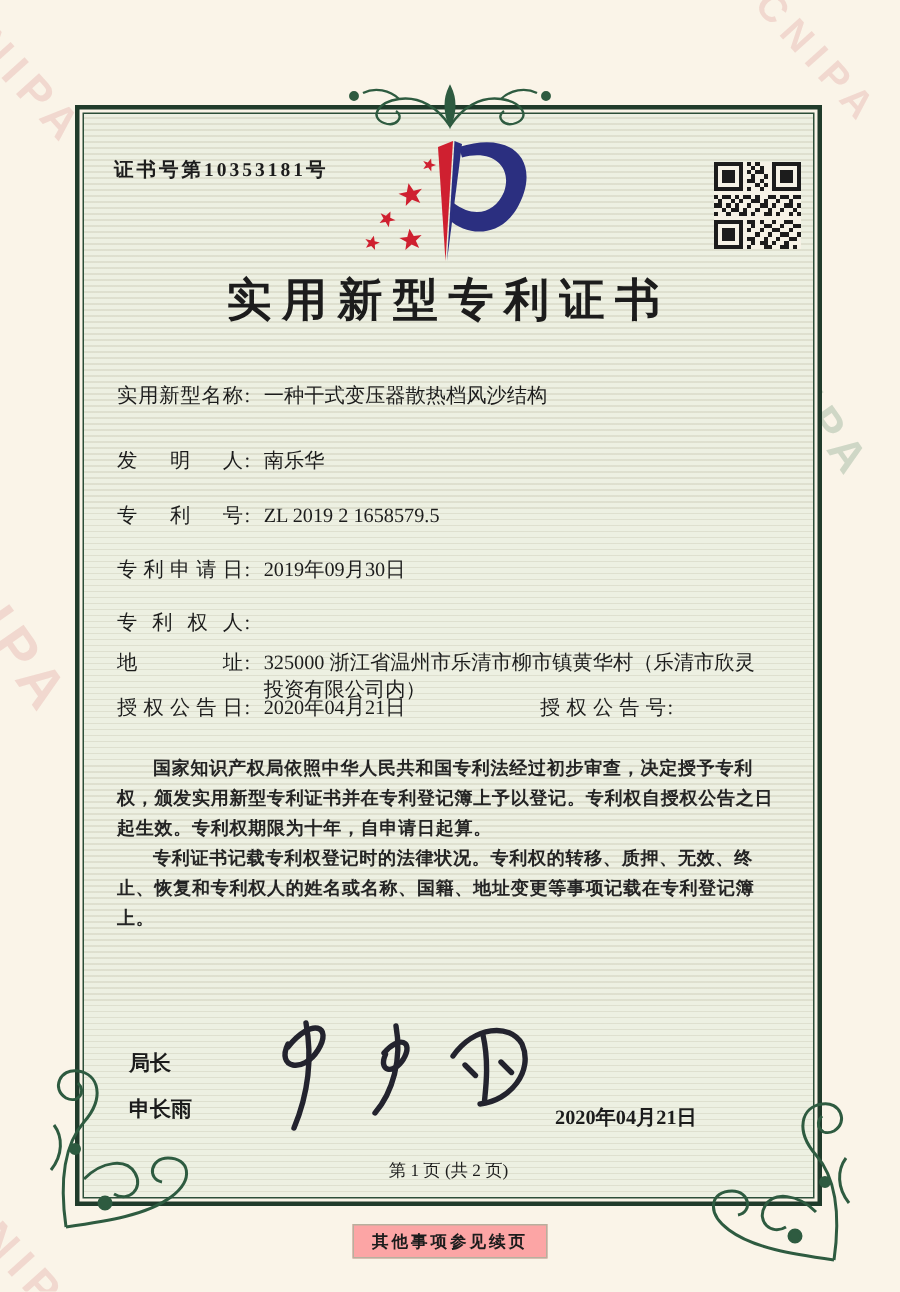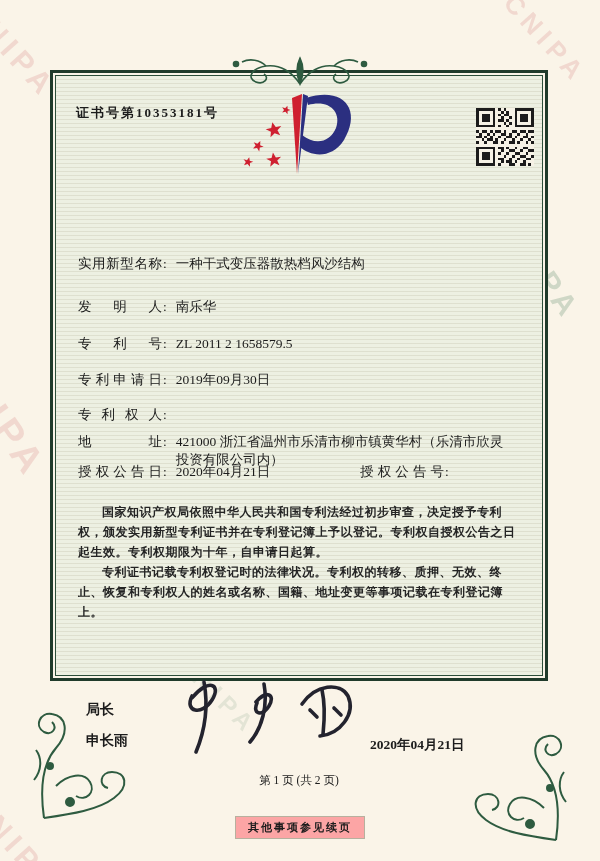--- a/index.html
+++ b/index.html
@@ -16,21 +16,21 @@
   .wm{
     position:absolute;font-family:"Liberation Sans",sans-serif;
     font-weight:bold;letter-spacing:6px;pointer-events:none;z-index:1;
     transform-origin:left top;white-space:nowrap;
   }
   .wm-pink{color:rgba(208,120,120,.22);}
   .wm-green{color:rgba(110,150,120,.30);}
 
   
   .frame{
-    position:absolute;left:50px;top:70px;width:498px;height:611px;
+    position:absolute;left:50px;top:70px;width:498px;height:734px;
     border:3px solid #203b2b;padding:2px;box-sizing:border-box;
     background:#faf4e8;z-index:2;
   }
   .panel{
     position:relative;width:100%;height:100%;box-sizing:border-box;
     border:1px solid #2c4e39;
     background:repeating-linear-gradient(0deg,
       #edf0e2 0px,#edf0e2 3px,
       rgba(112,142,106,.20) 3px,rgba(112,142,106,.20) 4px);
   }
@@ -112,49 +112,50 @@
           <path fill-rule="evenodd" d="M14,0h7v7h-7zM15,1v5h5v-5z"></path>
             <rect x="16" y="2" width="3" height="3"></rect>
           <path fill-rule="evenodd" d="M0,14h7v7h-7zM1,15v5h5v-5z"></path>
             <rect x="2" y="16" width="3" height="3"></rect>
           <path d="M8,0h1v1h-1zM10,0h1v1h-1zM9,1h1v1h-1zM11,1h1v1h-1zM8,2h1v1h-1zM10,2h2v1h-2zM9,3h1v1h-1zM12,3h1v1h-1zM8,4h2v1h-2zM11,4h1v1h-1zM10,5h1v1h-1zM12,5h1v1h-1zM8,6h1v1h-1zM11,6h1v1h-1z"></path>
           <path d="M0,8h1v1h-1zM2,8h2v1h-2zM5,8h1v1h-1zM7,8h2v1h-2zM10,8h1v1h-1zM13,8h2v1h-2zM16,8h2v1h-2zM19,8h2v1h-2zM1,9h1v1h-1zM4,9h1v1h-1zM6,9h1v1h-1zM9,9h2v1h-2zM12,9h1v1h-1zM15,9h1v1h-1zM18,9h1v1h-1zM0,10h2v1h-2zM3,10h1v1h-1zM5,10h1v1h-1zM8,10h1v1h-1zM11,10h2v1h-2zM14,10h1v1h-1zM17,10h2v1h-2zM20,10h1v1h-1zM2,11h1v1h-1zM4,11h2v1h-2zM7,11h1v1h-1zM10,11h1v1h-1zM13,11h1v1h-1zM16,11h1v1h-1zM19,11h1v1h-1zM0,12h1v1h-1zM3,12h1v1h-1zM6,12h2v1h-2zM9,12h1v1h-1zM12,12h2v1h-2zM15,12h1v1h-1zM18,12h1v1h-1zM20,12h1v1h-1z"></path>
           <path d="M8,14h2v1h-2zM11,14h1v1h-1zM14,14h1v1h-1zM17,14h2v1h-2zM9,15h1v1h-1zM12,15h2v1h-2zM16,15h1v1h-1zM19,15h2v1h-2zM8,16h1v1h-1zM11,16h1v1h-1zM14,16h2v1h-2zM18,16h1v1h-1zM10,17h1v1h-1zM13,17h1v1h-1zM16,17h2v1h-2zM20,17h1v1h-1zM8,18h2v1h-2zM12,18h1v1h-1zM15,18h1v1h-1zM18,18h2v1h-2zM9,19h1v1h-1zM11,19h2v1h-2zM14,19h1v1h-1zM17,19h1v1h-1zM8,20h1v1h-1zM12,20h2v1h-2zM16,20h2v1h-2zM19,20h1v1h-1z"></path>
         </g>
       </svg>
 
+      <div class="title">实用新型专利证书</div>
 
       <div class="row" style="top:179px">
         <span class="fl">实用新型名称</span>
           <span class="colon">:</span>
         <span class="val">一种干式变压器散热档风沙结构</span>
       </div>
       <div class="row" style="top:222px">
         <span class="fl">发明人</span>
           <span class="colon">:</span>
         <span class="val">南乐华</span>
       </div>
       <div class="row" style="top:259px">
         <span class="fl">专利号</span>
           <span class="colon">:</span>
-        <span class="val">ZL 2011 2 1658579.5</span>
+        <span class="val">ZL 2019 2 1658579.5</span>
       </div>
       <div class="row" style="top:295px">
         <span class="fl">专利申请日</span>
           <span class="colon">:</span>
         <span class="val">2019年09月30日</span>
       </div>
       <div class="row" style="top:330px">
         <span class="fl">专利权人</span>
           <span class="colon">:</span>
       </div>
       <div class="row" style="top:357px">
         <span class="fl">地址</span>
           <span class="colon">:</span>
-        <span class="val">421000 浙江省温州市乐清市柳市镇黄华村（乐清市欣灵投资有限公司内）</span>
+        <span class="val">325000 浙江省温州市乐清市柳市镇黄华村（乐清市欣灵投资有限公司内）</span>
       </div>
 
       <div class="row" style="top:387px">
         <span class="fl">授权公告日</span>
           <span class="colon">:</span>
         <span class="val">2020年04月21日</span>
         <span class="pair" style="position:absolute;left:242px;">
           <span class="fl">授权公告号</span>
             <span class="colon">:</span>
         </span>

